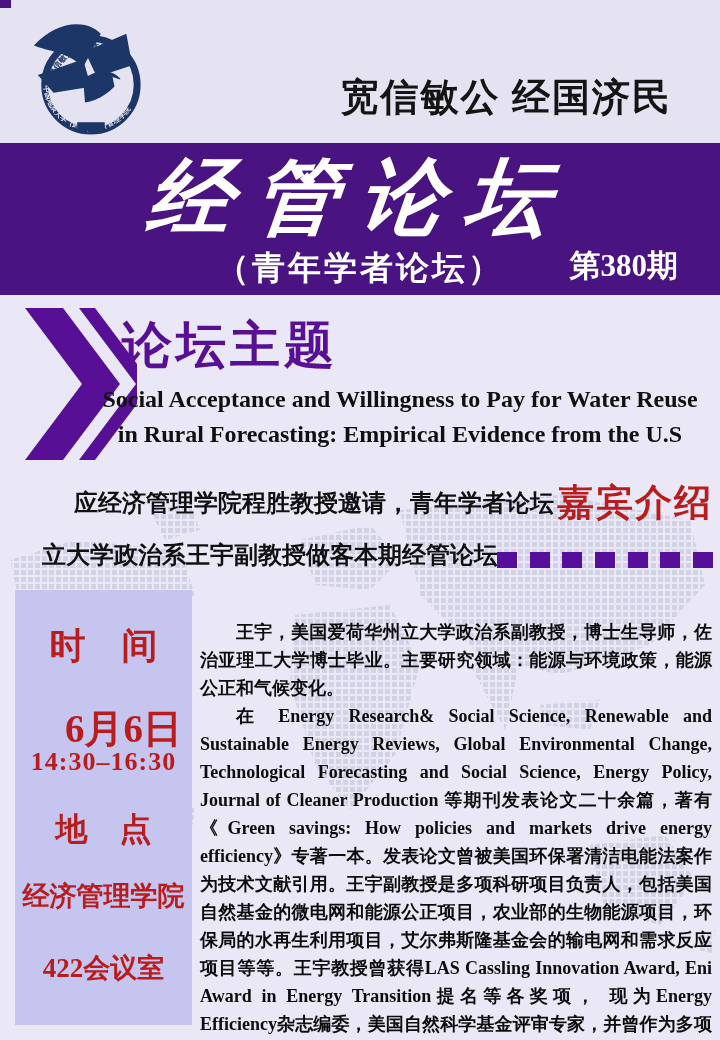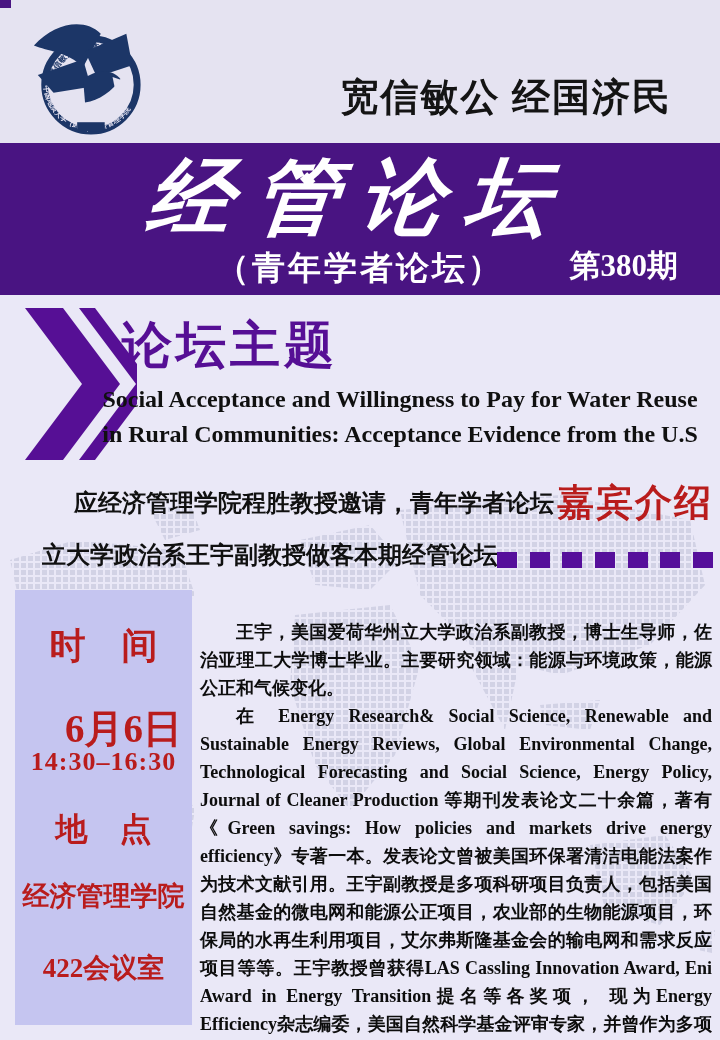--- a/index.html
+++ b/index.html
@@ -148,21 +148,21 @@
     </g>
   </svg>
 
   <svg class="topic-chevron" width="112" height="152" viewBox="0 0 112 152">
     <polygon points="0,0 38,0 95,76 38,152 0,152 57,76" fill="#560f95"></polygon>
     <polygon points="54,0 70,0 112,56 112,96 70,152 54,152 111,76" fill="#560f95"></polygon>
   </svg>
   <div class="topic-heading">论坛主题</div>
   <div class="topic-title">
     <div>Social Acceptance and Willingness to Pay for Water Reuse</div>
-    <div>in Rural Communities: Acceptance Evidence from the U.S</div>
+    <div>in Rural Forecasting: Empirical Evidence from the U.S</div>
   </div>
 
   <div class="invitation">
     <div class="line1">应经济管理学院程胜教授邀请，青年学者论坛</div>
     <div class="line2">立大学政治系王宇副教授做客本期经管论坛。</div>
   </div>
 
   <div class="guest">
     <div class="guest-heading">嘉宾介绍</div>
     <div class="guest-dashes">

